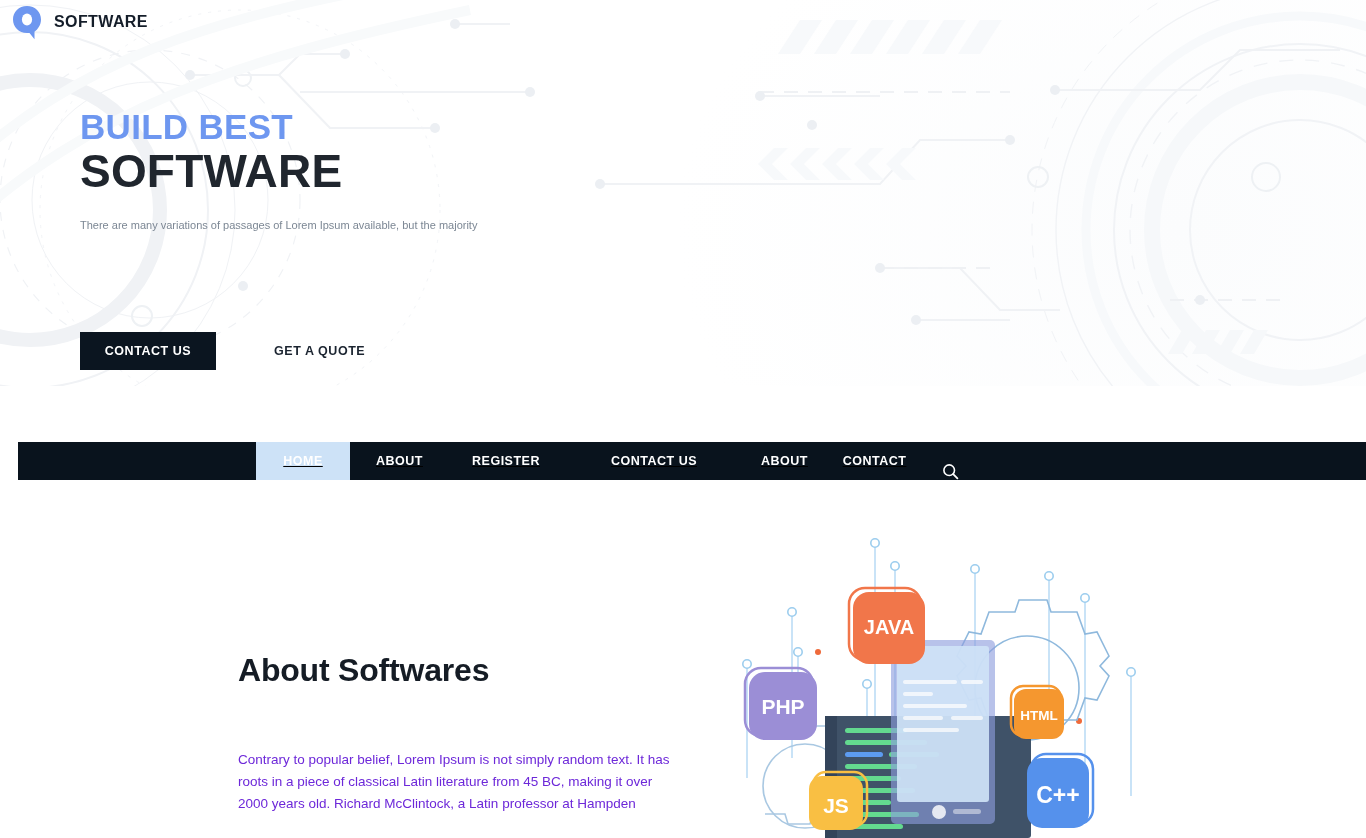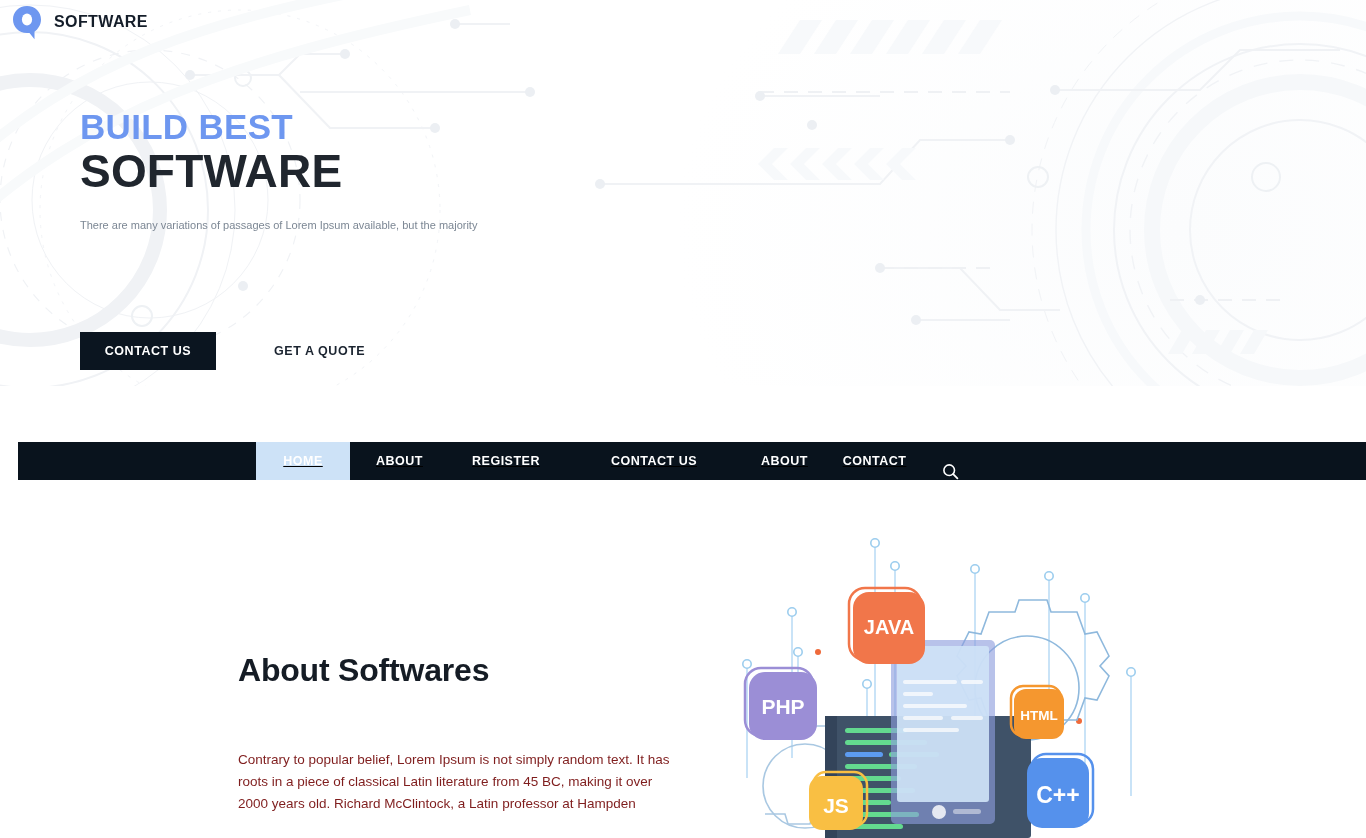--- a/index.html
+++ b/index.html
@@ -104,21 +104,21 @@
   .about {
     position: absolute; left: 0; top: 480px;
     width: 1366px; height: 358px; background: #ffffff;
   }
   .about-text { position: absolute; left: 238px; top: 128px; width: 440px; margin-top: 44px; }
   .about-title {
     font-size: 32px; font-weight: 800; letter-spacing: -.2px; color: #151c25;
   }
   .about-body {
     margin-top: 60px;
-    font-size: 13.5px; line-height: 1.62; color: #7f1d1d; width: 434px;
+    font-size: 13.5px; line-height: 1.62; color: #6d28d9; width: 434px;
   }
 
   .about-art {
     position: absolute; left: 727px; top: 48px;
     width: 440px; height: 310px;
   }
   .about-art svg { display: block; }
 </style>
 </head>
 <body>

